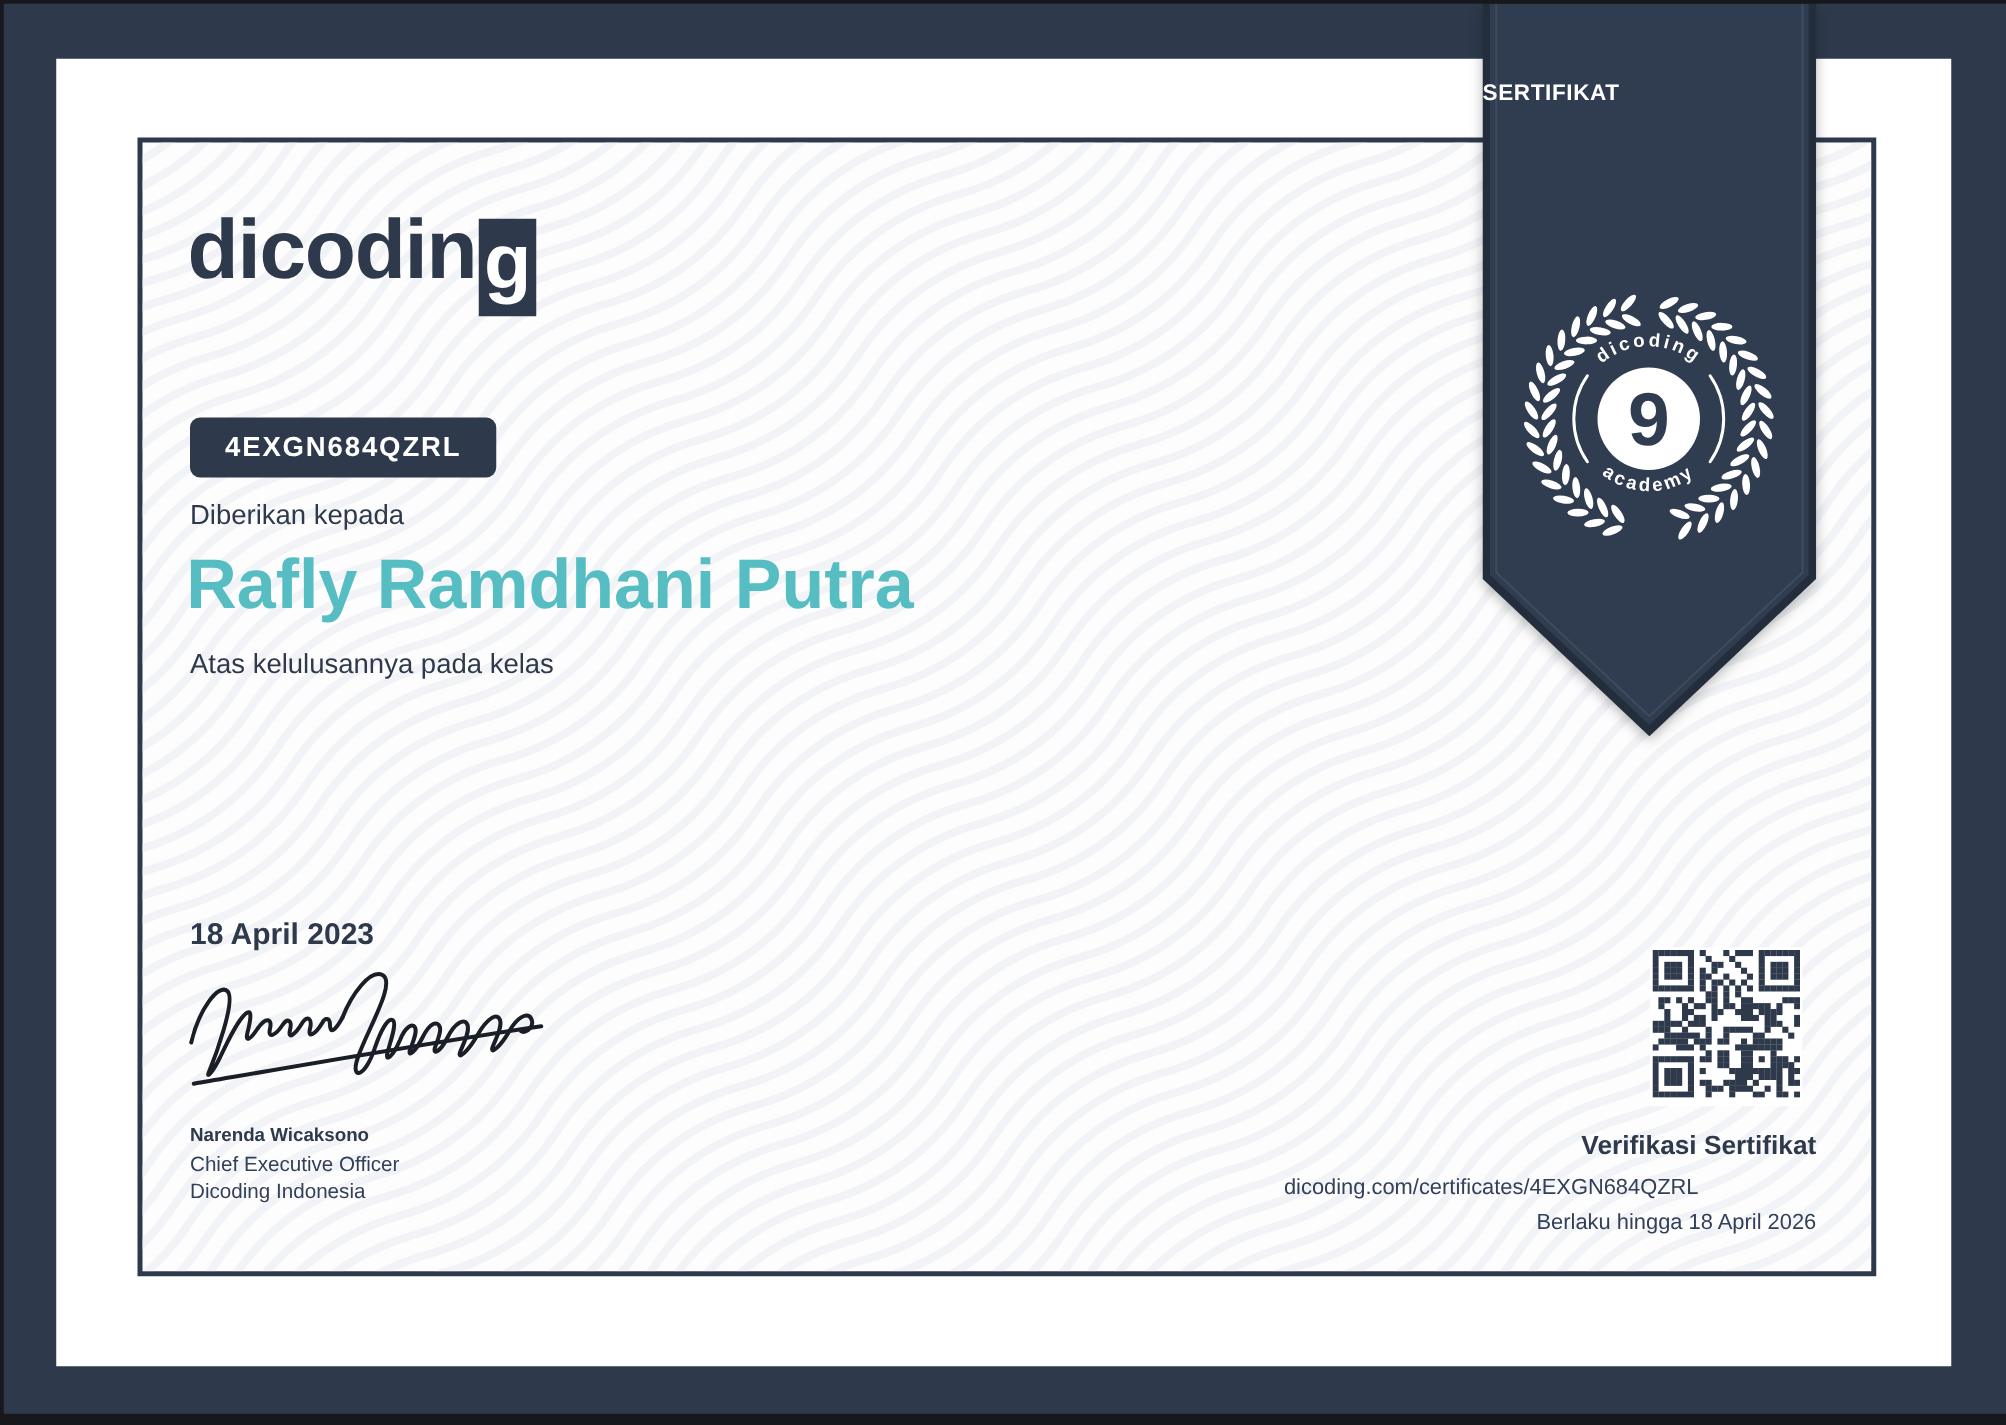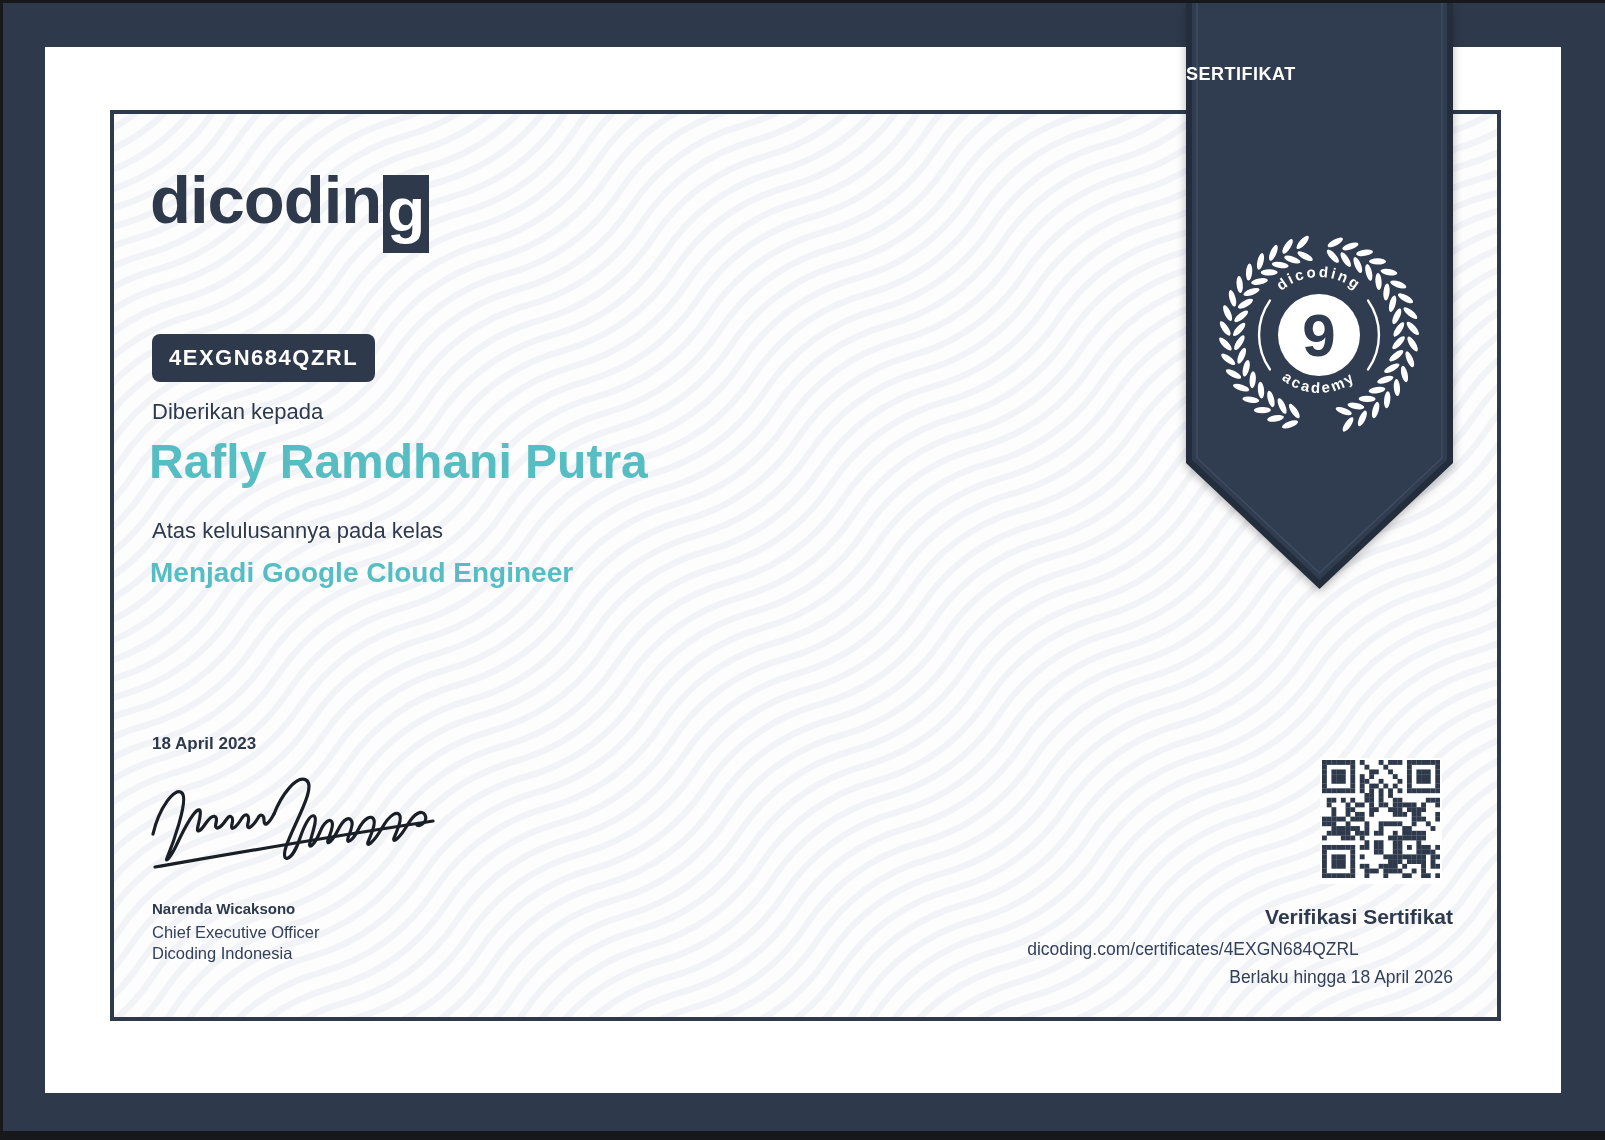--- a/index.html
+++ b/index.html
@@ -18,28 +18,28 @@
 
   
   .logo{position:absolute;left:150px;top:150px;display:flex;align-items:flex-end;}
   .logo-text{font-size:67px;font-weight:700;letter-spacing:-1px;color:#2e3a4c;line-height:76px;}
   .logo-gbox{width:46px;height:78px;background:#2e3a4c;margin-left:2px;margin-bottom:-15px;
              display:flex;align-items:center;justify-content:center;}
   .logo-gbox span{font-size:62px;font-weight:700;color:#ffffff;line-height:62px;transform:translateY(-4px);}
 
   
   .code-badge{position:absolute;left:152px;top:322px;background:#2e3a4c;color:#ffffff;
-              font-size:22px;font-weight:700;letter-spacing:1.5px;padding:11px 17px;border-radius:8px;}
+              font-size:22px;font-weight:700;letter-spacing:1.5px;padding:11px 28px;border-radius:8px;}
 
   .label{position:absolute;font-size:22px;color:#2e3a4c;text-align:right;}
   .given-label{left:152px;top:387px;}
-  .recipient-name{position:absolute;left:149px;top:422px;font-size:48px;font-weight:700;color:#56bec3;}
+  .recipient-name{position:absolute;left:149px;top:422px;font-size:56px;font-weight:700;color:#56bec3;}
   .course-label{left:152px;top:506px;}
   .course-name{position:absolute;left:150px;top:545px;font-size:28px;font-weight:700;color:#56bec3;}
-  .issue-date{position:absolute;left:152px;top:722px;font-size:17px;font-weight:700;color:#2e3a4c;}
+  .issue-date{position:absolute;left:152px;top:722px;font-size:24px;font-weight:700;color:#2e3a4c;}
 
   .signature-svg{position:absolute;left:145px;top:758px;}
   .signatory{position:absolute;left:152px;top:888px;line-height:1.15;}
   .signatory .sig-name{font-size:15px;font-weight:700;color:#2e3a4c;margin-bottom:6px;}
   .signatory .sig-title,.signatory .sig-org{font-size:16.5px;color:#33405a;margin-top:2px;}
 
   
   .qr-wrap{position:absolute;left:1320px;top:746px;background:#ffffff;padding:2px;}
   .verify{position:absolute;right:152px;top:893px;width:520px;text-align:right;line-height:1.15;}
   .verify .v-head{font-size:21px;font-weight:700;color:#2e3a4c;margin-bottom:10px;}
@@ -245,21 +245,20 @@
         <span>g</span>
       </span>
     </div>
 
     <div class="code-badge">4EXGN684QZRL</div>
 
     <div class="label given-label">Diberikan kepada</div>
     <div class="recipient-name">Rafly Ramdhani Putra</div>
 
     <div class="label course-label">Atas kelulusannya pada kelas</div>
-    <div class="course-name">Menjadi Google Cloud Engineer</div>
 
     <div class="issue-date">18 April 2023</div>
 
     <svg class="signature-svg" width="300" height="112" viewBox="0 0 300 112">
       <g fill="none" stroke="#191e27" stroke-width="3.2" stroke-linecap="round" stroke-linejoin="round">
         <path d="M8,64 C14,38 30,16 37,23 C44,30 27,76 22,88 C20,93 25,88 31,76 C39,59 47,43 53,40 C57,38 55,48 53,56 C51,64 55,62 61,53 C68,43 73,45 71,53 C69,61 75,59 81,50 C85,44 89,46 87,54 C85,62 91,58 97,48 C101,42 105,45 103,53 C101,61 107,58 113,48 C115,44 119,44 119,50 C119,57 123,55 129,44"></path>
         <path d="M129,44 C136,26 151,5 161,10 C172,16 150,52 142,74 C134,95 147,93 155,68 C159,56 165,44 169,46 C173,48 167,64 165,72 C163,80 169,76 175,62 C179,52 185,48 187,52 C189,56 185,64 183,70 C181,76 187,72 193,60 C199,48 205,46 207,52 C208,56 205,62 203,68 C201,74 207,72 213,60 C219,48 227,44 229,50 C231,56 225,66 223,72 C221,78 229,72 237,58 C245,44 253,40 255,46 C257,52 251,62 249,68 C247,74 255,68 263,54 C269,44 277,39 280,45 C283,51 276,57 272,55"></path>
         <path d="M10,97 C80,85 200,64 288,51"></path>
       </g>
     </svg>

